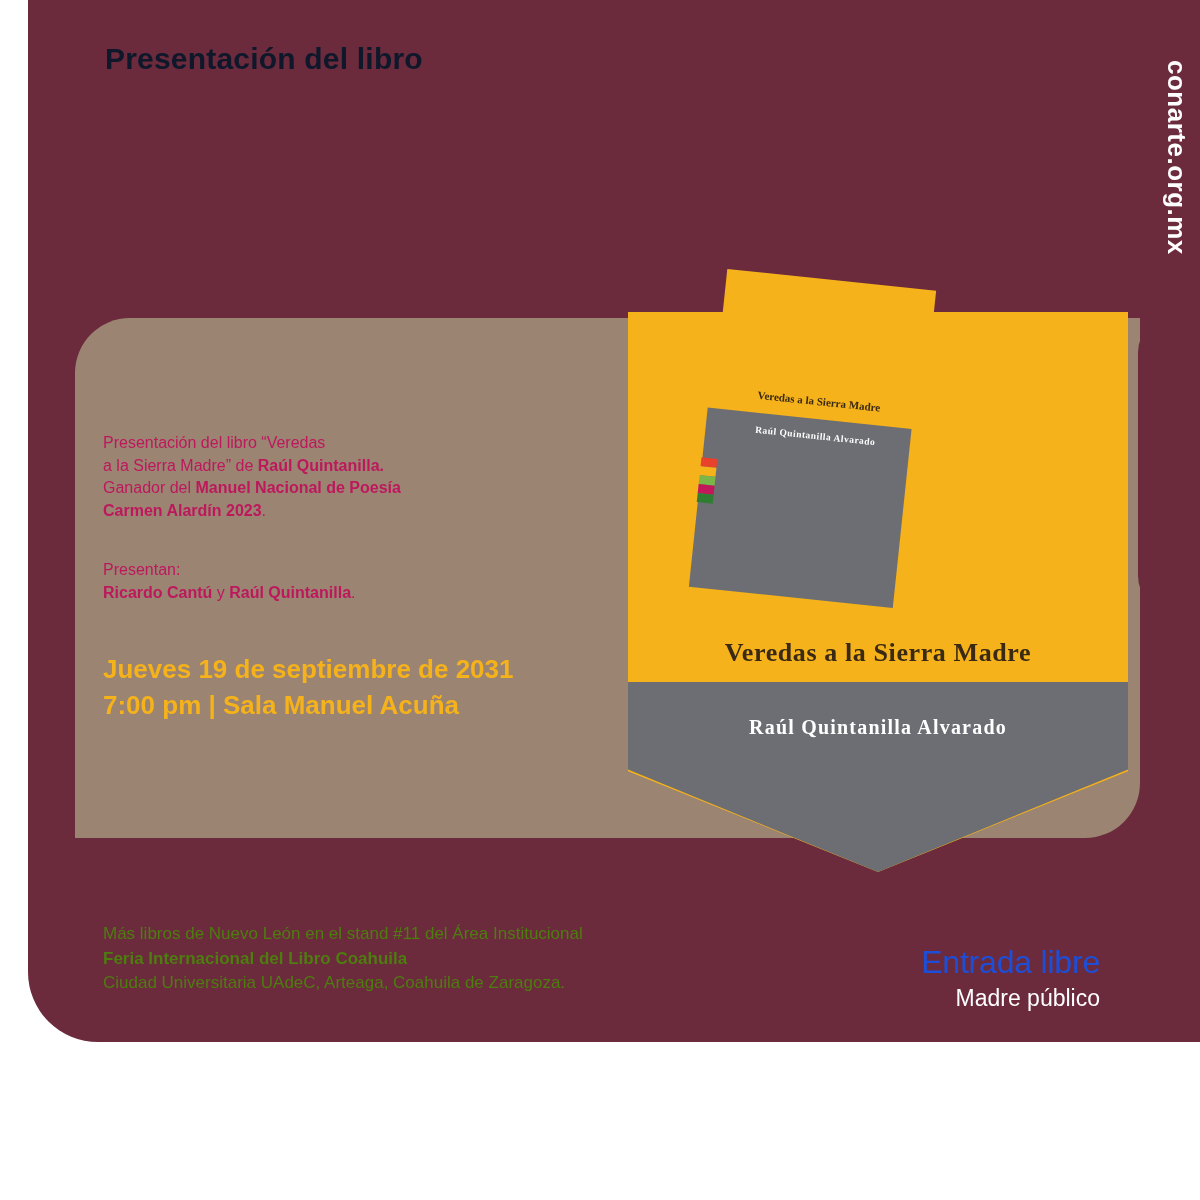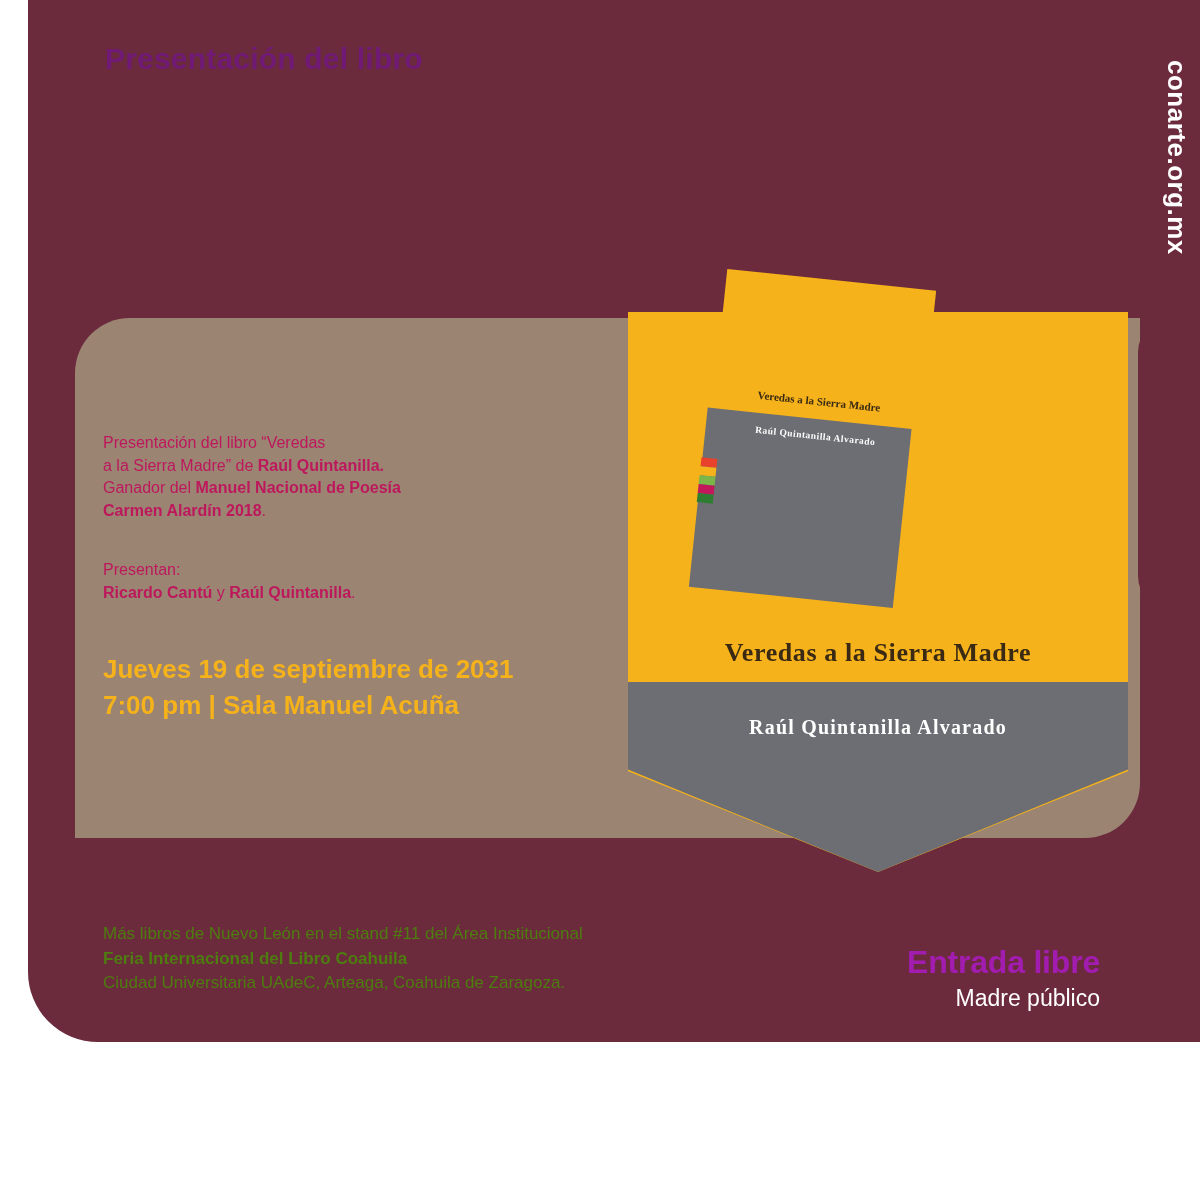--- a/index.html
+++ b/index.html
@@ -30,21 +30,21 @@
     height: 1042px;
     background: #6b2b3d;
     border-bottom-left-radius: 70px;
   }
 
   
   .kicker {
     position: absolute;
     left: 105px;
     top: 42px;
-    color: #701a75;
+    color: #0f172a;
     font-size: 30px;
     font-weight: bold;
     letter-spacing: 0.2px;
     text-align: center;
   }
   .title {
     position: absolute;
     left: 100px;
     top: 88px;
     width: 1000px;
@@ -235,23 +235,23 @@
   }
   .venue-info b { font-weight: bold; }
 
   .entrada {
     position: absolute;
     right: 100px;
     top: 944px;
     text-align: right;
   }
   .entrada .big {
-    color: #a21caf;
+    color: #1d4ed8;
     font-size: 32px;
-    font-weight: bold;
+    font-weight: normal;
     letter-spacing: -0.2px;
   }
   .entrada .small {
     color: #ffffff;
     font-size: 23px;
     margin-top: 4px;
   }
 
   
   .logo-bar {
@@ -273,21 +273,21 @@
   <div class="kicker">Presentación del libro</div>
 
 
   <div class="tan-card"></div>
 
   <div class="body-copy">
     <div class="para1">
       <span>Presentación del libro “Veredas</span><br>
       <span>a la Sierra Madre” de </span><b>Raúl Quintanilla.</b><br>
       <span>Ganador del </span><b>Manuel Nacional de Poesía</b><br>
-      <b>Carmen Alardín 2018</b><span>.</span>
+      <b>Carmen Alardín 2023</b><span>.</span>
     </div>
     <div class="para2">
       <span>Presentan:</span><br>
       <b>Ricardo Cantú</b><span> y </span><b>Raúl Quintanilla</b><span>.</span>
     </div>
   </div>
 
   <div class="date-line">
     <span>Jueves 19 de septiembre de 2031</span>
     <span class="l2">7:00 pm | Sala Manuel Acuña</span>

